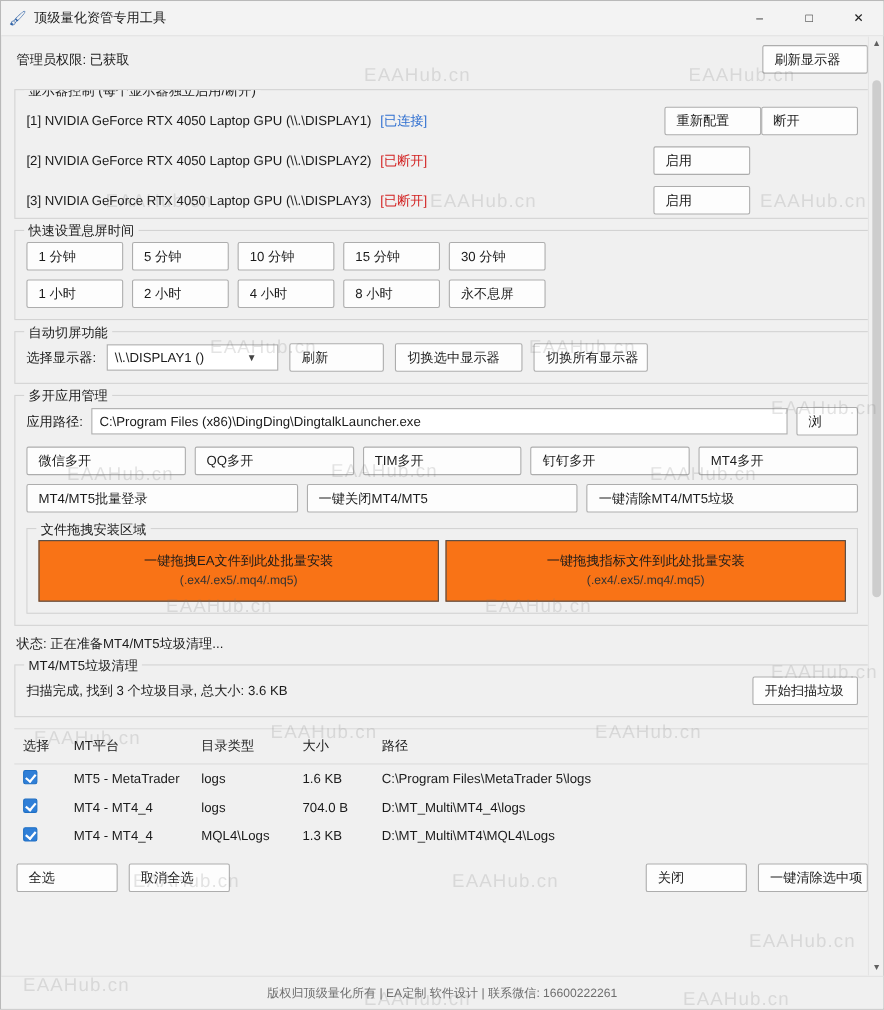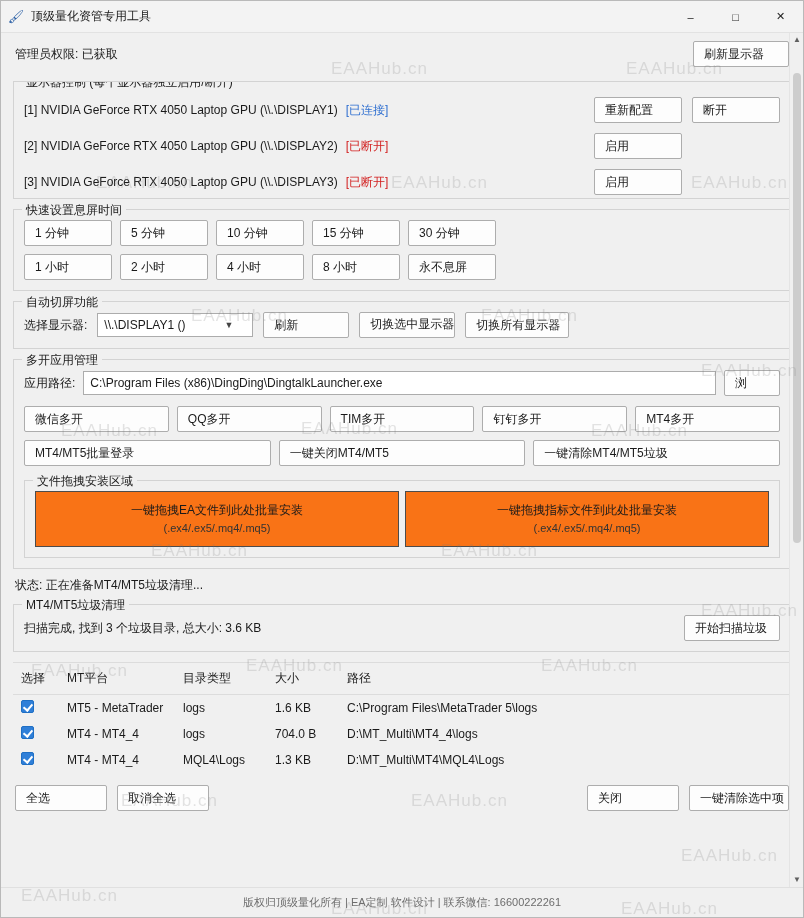--- a/index.html
+++ b/index.html
@@ -74,21 +74,21 @@
     background: #f0f0f0; padding: 0 4px; font-size: 12px; color: #1a1a1a;
   }
   
   .disp-row {
     display: flex; align-items: center; height: 36px;
   }
   .disp-label { font-size: 12px; color: #1a1a1a; }
   .disp-status { font-size: 12px; margin-left: 8px; }
   .status-connected { color: #2f6fd0; }
   .status-disconnected { color: #d22020; }
-  .disp-actions { margin-left: auto; display: flex; gap: 10px; }
+  .disp-actions { margin-left: auto; display: flex; }
   .btn-w96 { width: 96px; }
   .btn-w88 { width: 88px; }
   
   .time-grid { display: grid; grid-template-columns: repeat(5, 88px); gap: 8px 8px; }
   
   .form-row { display: flex; align-items: center; gap: 10px; }
   .label-inline { font-size: 12px; }
   .combo {
     width: 156px; height: 24px; background: #ffffff; border: 1px solid #acacac;
     display: flex; align-items: center; padding: 0 19px 0 6px; font-size: 12px;
@@ -241,21 +241,21 @@
 
       <div class="group">
         <div class="legend">自动切屏功能</div>
         <div class="form-row">
           <span class="label-inline">选择显示器:</span>
           <span class="combo">
             <span>\\.\DISPLAY1 ()</span>
             <span class="caret">▼</span>
           </span>
           <span class="btn" style="width:86px;">刷新</span>
-          <span class="btn" style="width:96px;font-family:Liberation Mono, monospace;">切换选中显示器</span>
+          <span class="btn" style="width:116px;">切换选中显示器</span>
           <span class="btn" style="width:104px;">切换所有显示器</span>
         </div>
       </div>
 
       <div class="group">
         <div class="legend">多开应用管理</div>
         <div class="path-row">
           <span class="path-label">应用路径:</span>
           <span class="path-input">C:\Program Files (x86)\DingDing\DingtalkLauncher.exe</span>
           <span class="btn btn-browse">浏</span>

